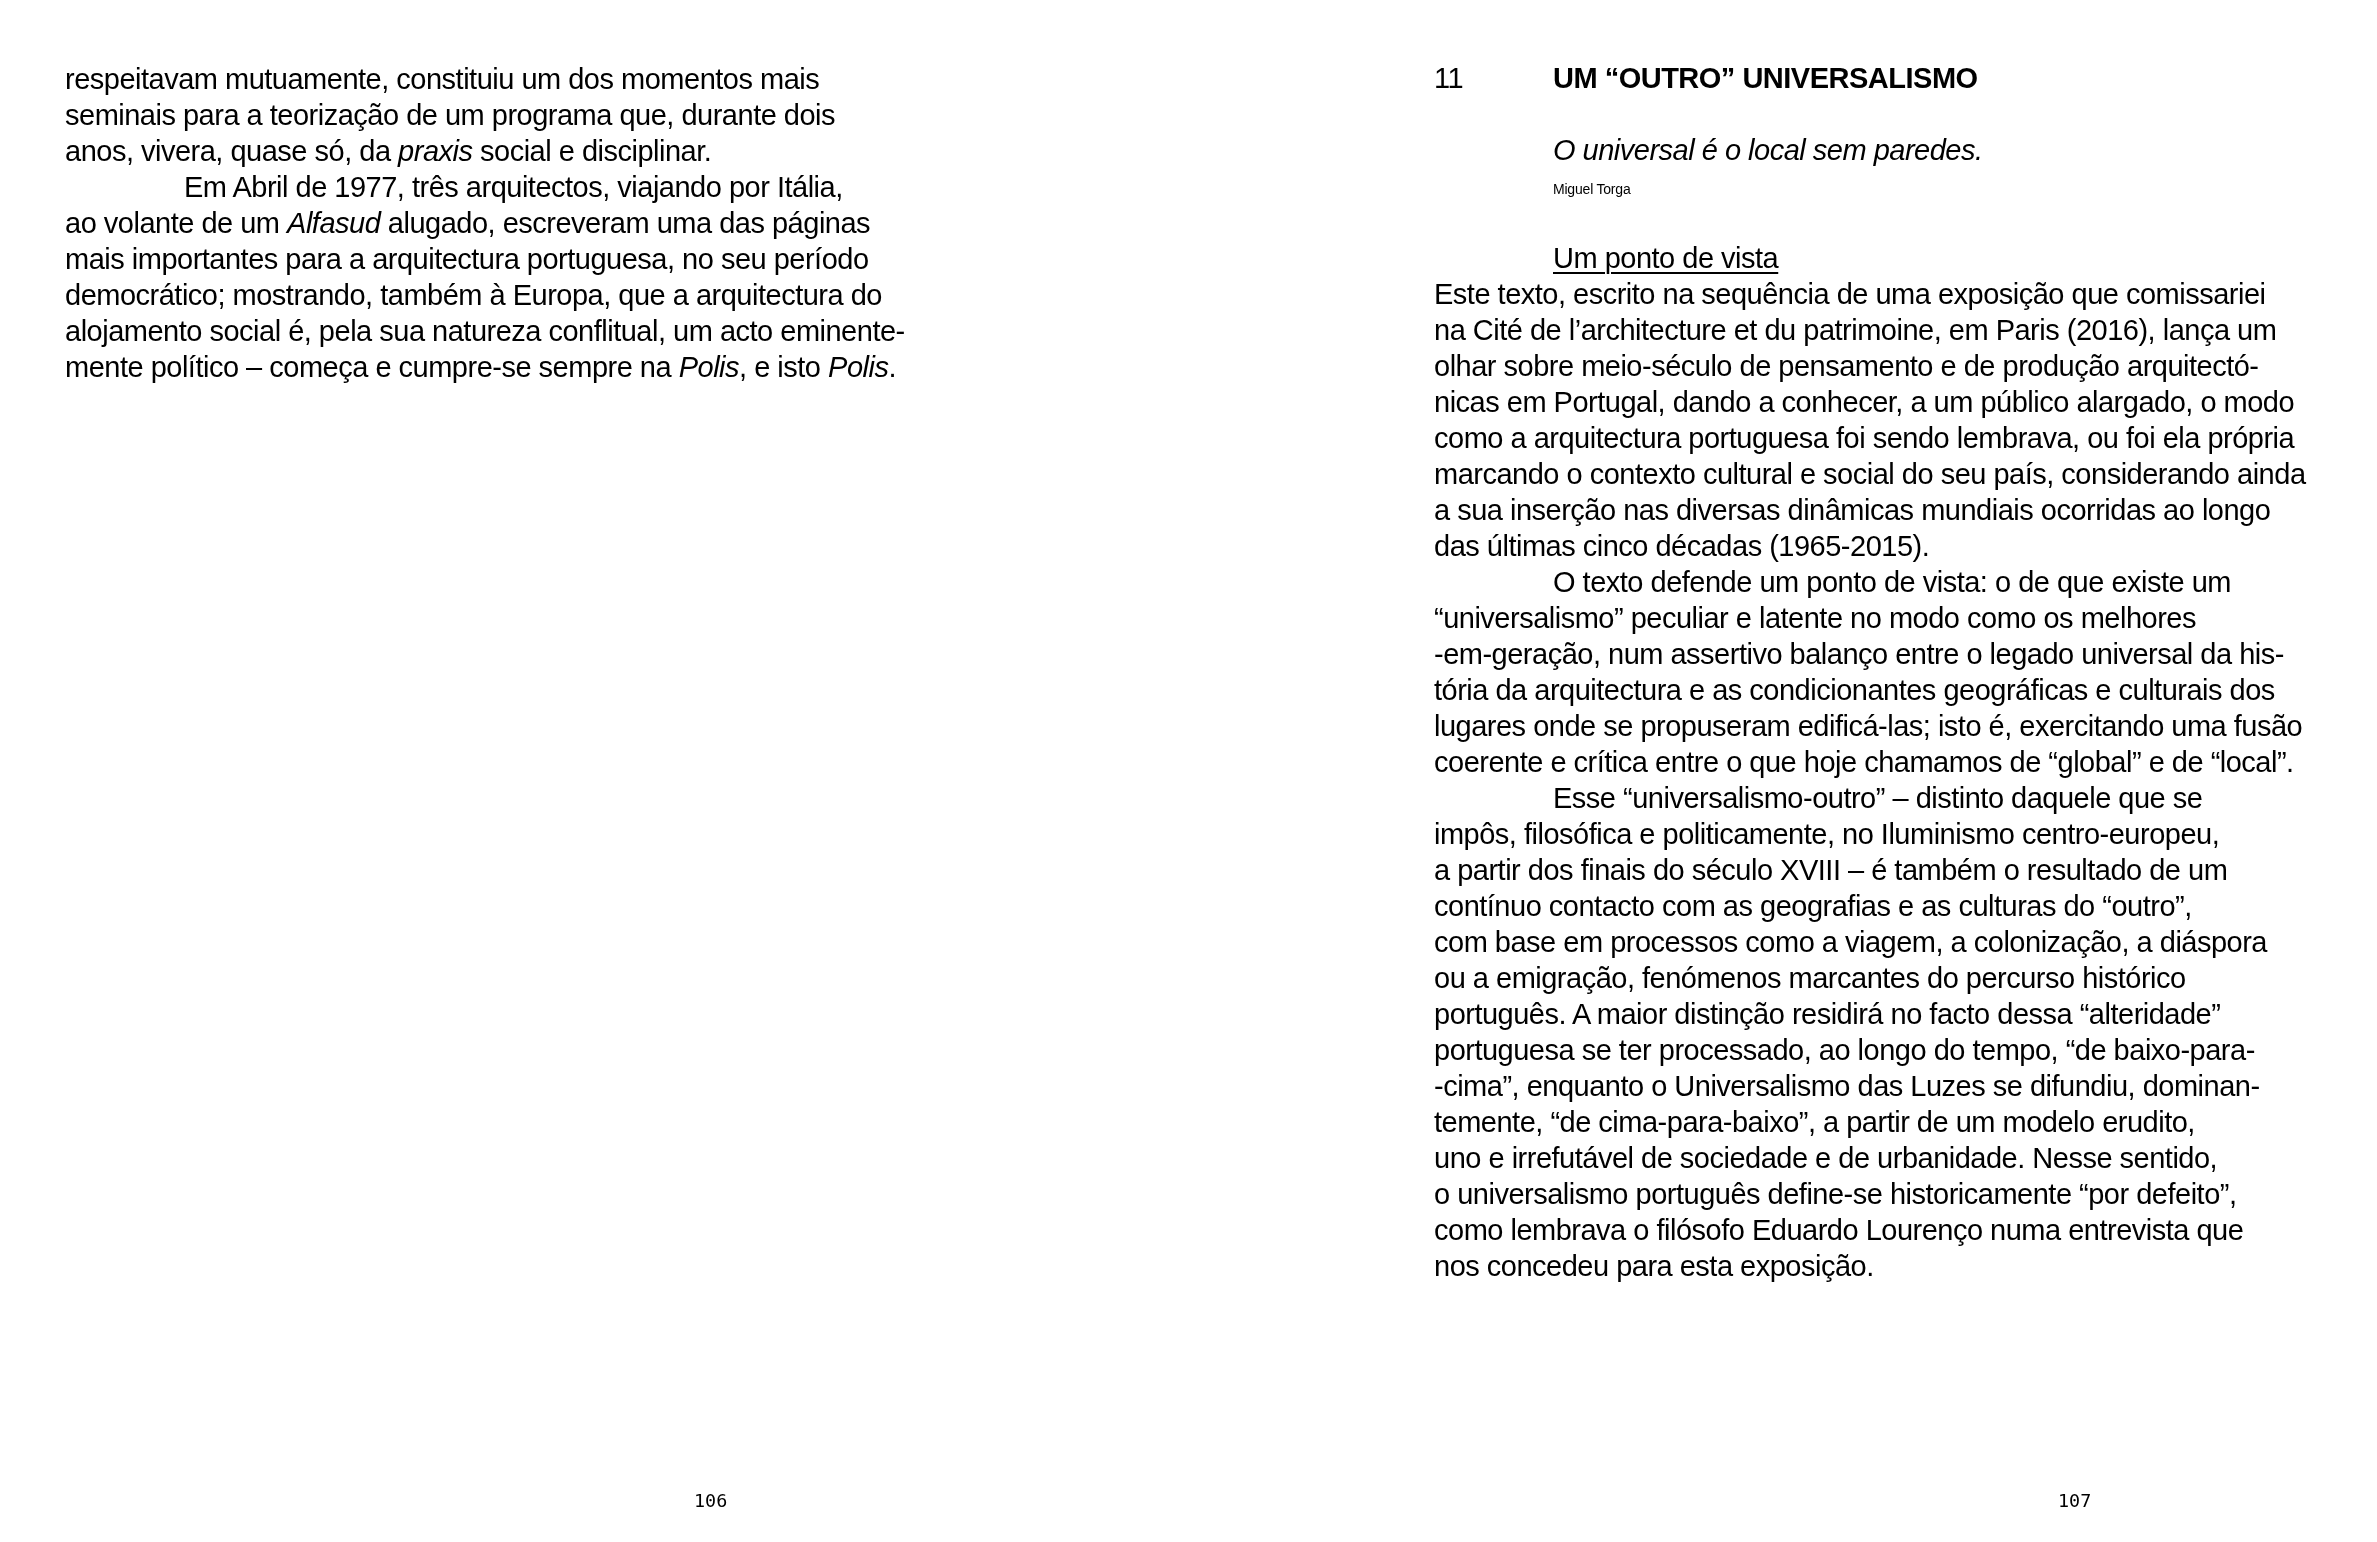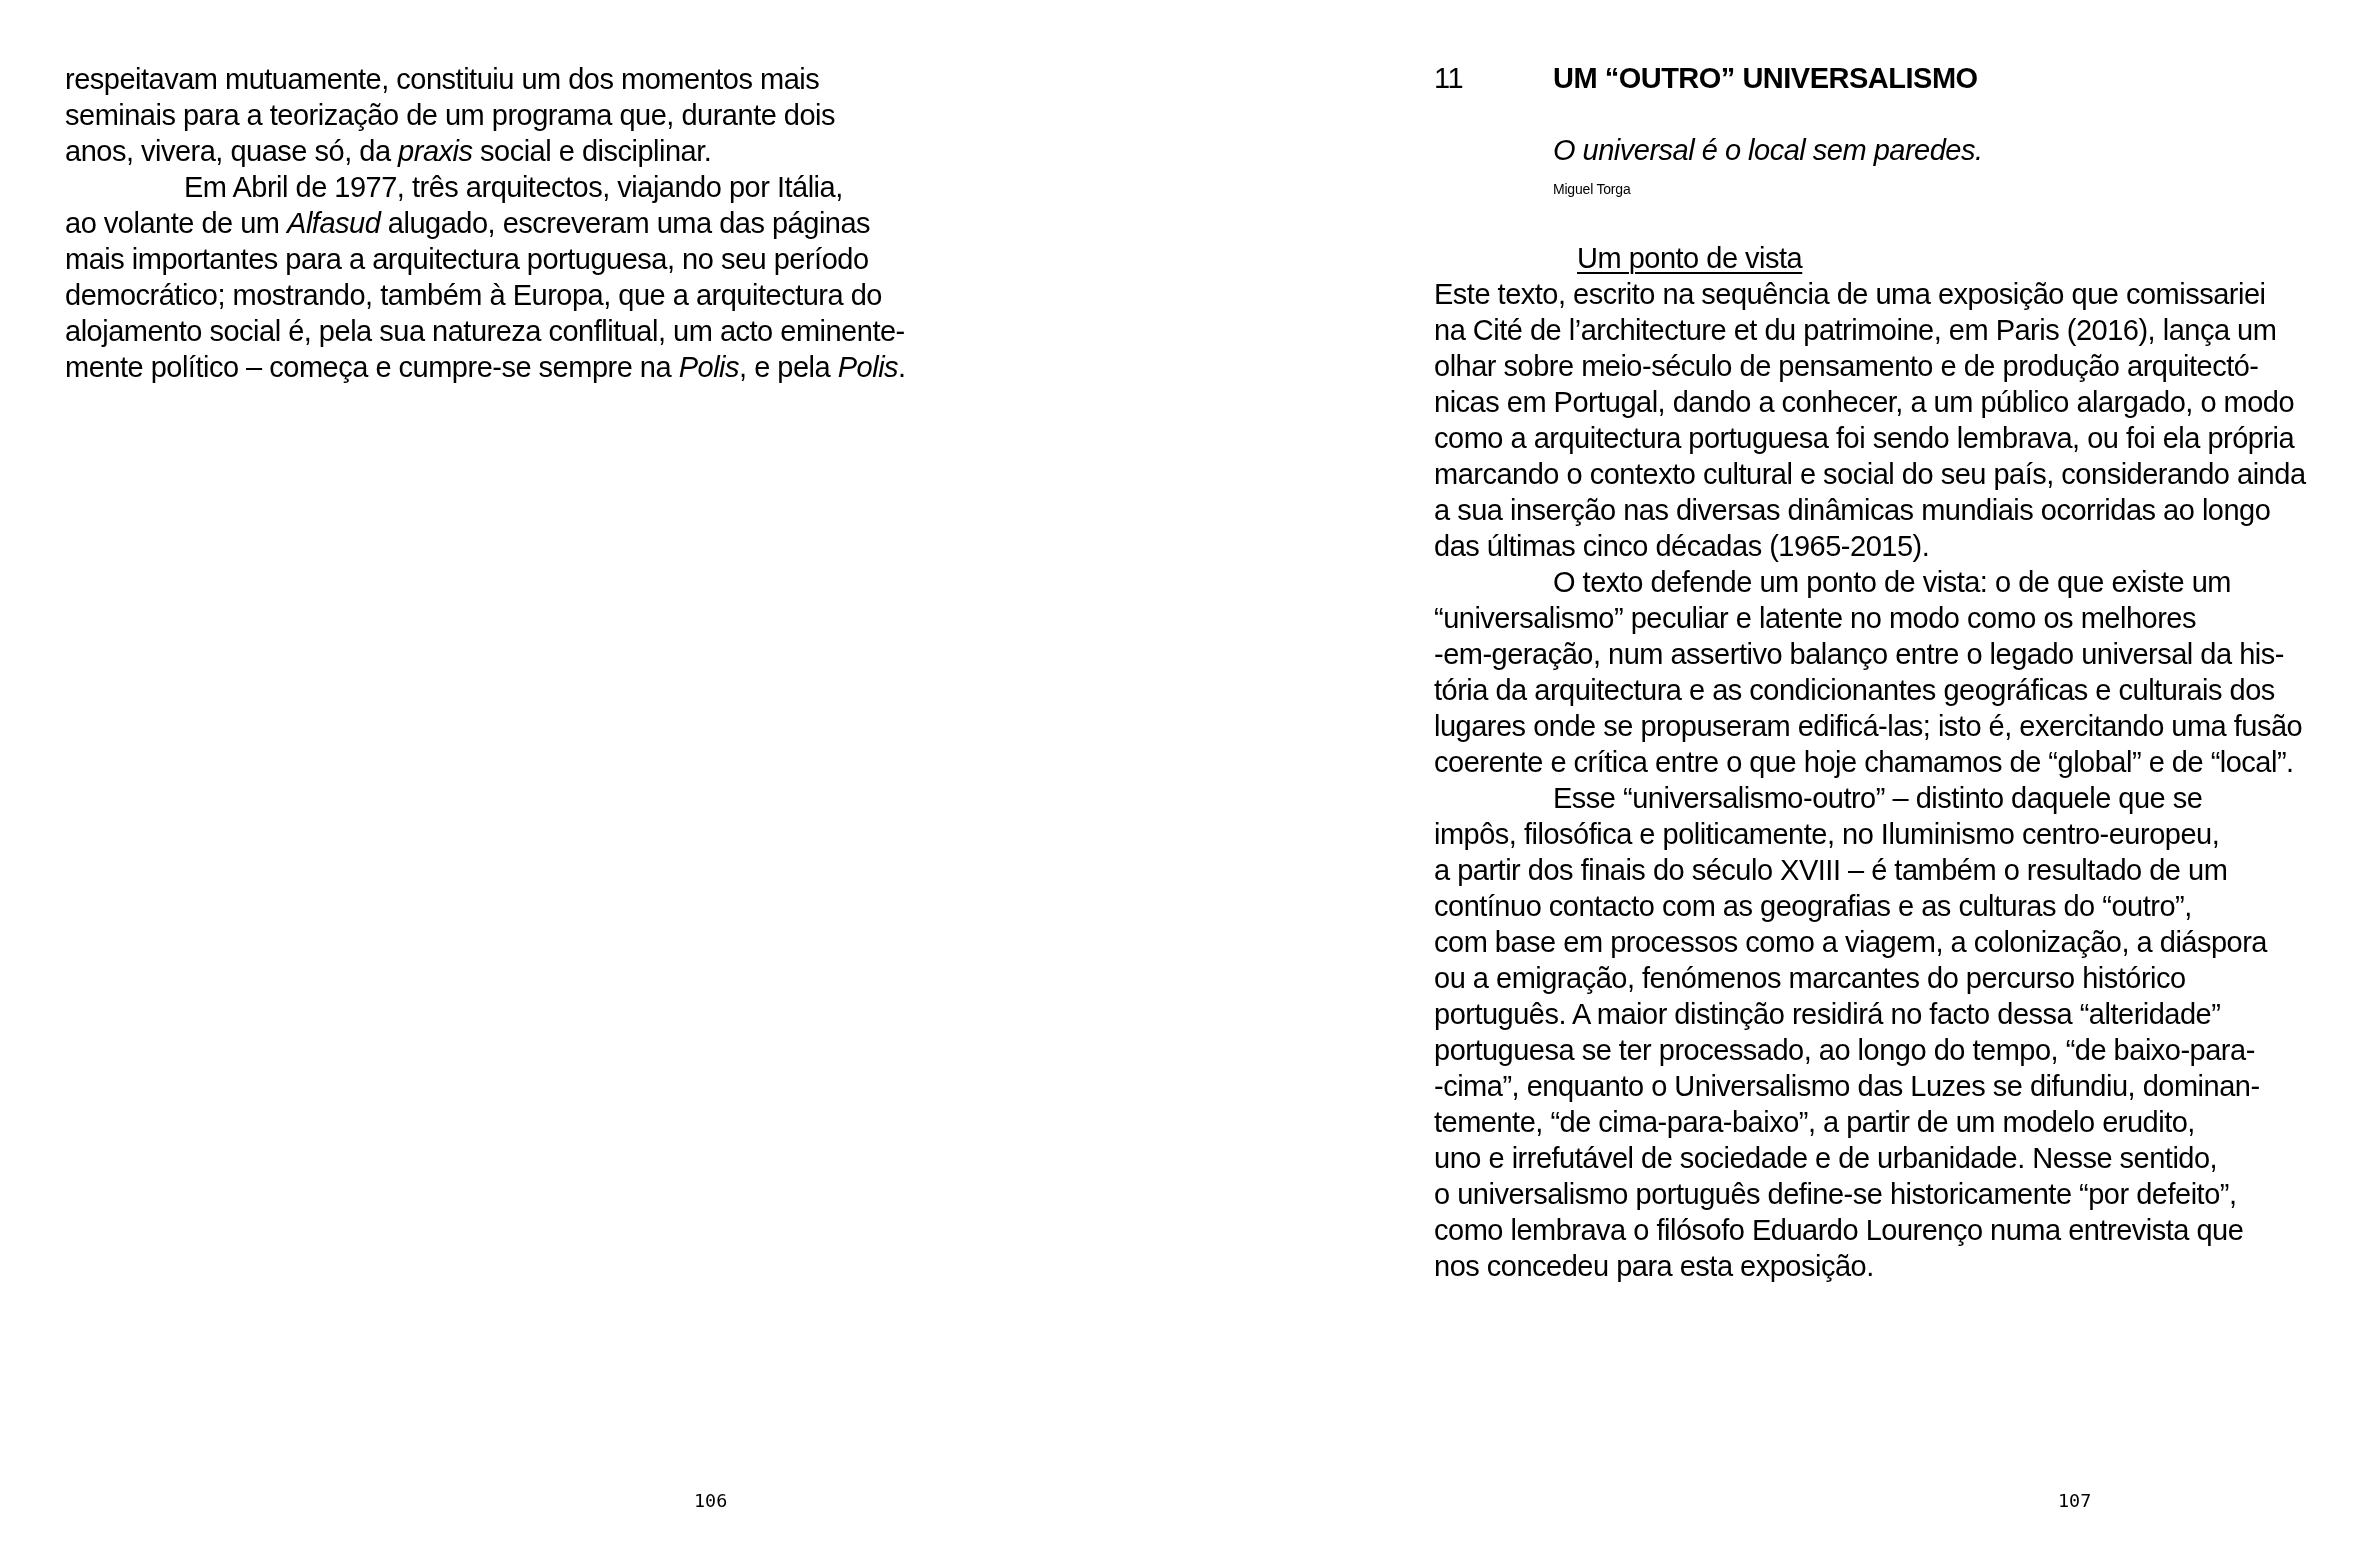--- a/index.html
+++ b/index.html
@@ -81,21 +81,20 @@
       position: absolute;
       left: 1553px;
       top: 241px;
       font-size: 29px;
       line-height: 35px;
       letter-spacing: -0.5px;
       text-decoration: underline;
       text-decoration-thickness: 1.5px;
       text-underline-offset: 3.8px;
       white-space: nowrap;
-      margin-left: 24px;
     }
     .right-text {
       left: 1434px;
       top: 276px;
     }
 
     .page-number {
       position: absolute;
       top: 1489px;
       font-family: "DejaVu Sans Mono", "Liberation Mono", monospace;
@@ -112,21 +111,21 @@
 <div class="page page-left">
   <div class="body-text left-text" id="left-body">
       <span class="line"><span>respeitavam mutuamente, constituiu um dos momentos mais</span></span>
       <span class="line"><span>seminais para a teorização de um programa que, durante dois</span></span>
       <span class="line"><span>anos, vivera, quase só, da </span><em>praxis</em><span> social e disciplinar.</span></span>
       <span class="line indent"><span>Em Abril de 1977, três arquitectos, viajando por Itália,</span></span>
       <span class="line"><span>ao volante de um </span><em>Alfasud</em><span> alugado, escreveram uma das páginas</span></span>
       <span class="line"><span>mais importantes para a arquitectura portuguesa, no seu período</span></span>
       <span class="line"><span>democrático; mostrando, também à Europa, que a arquitectura do</span></span>
       <span class="line"><span>alojamento social é, pela sua natureza conflitual, um acto eminente-</span></span>
-      <span class="line"><span>mente político – começa e cumpre-se sempre na </span><em>Polis</em><span>, e pela </span><em>Polis</em><span>.</span></span>
+      <span class="line"><span>mente político – começa e cumpre-se sempre na </span><em>Polis</em><span>, e isto </span><em>Polis</em><span>.</span></span>
     </div>
   <div class="page-number page-number-left">106</div>
 </div>
 
 <div class="page page-right"></div>
 
 <div class="chapter-number">11</div>
 <div class="chapter-title">UM “OUTRO” UNIVERSALISMO</div>
 <div class="epigraph">O universal é o local sem paredes.</div>
 <div class="epigraph-author">Miguel Torga</div>

